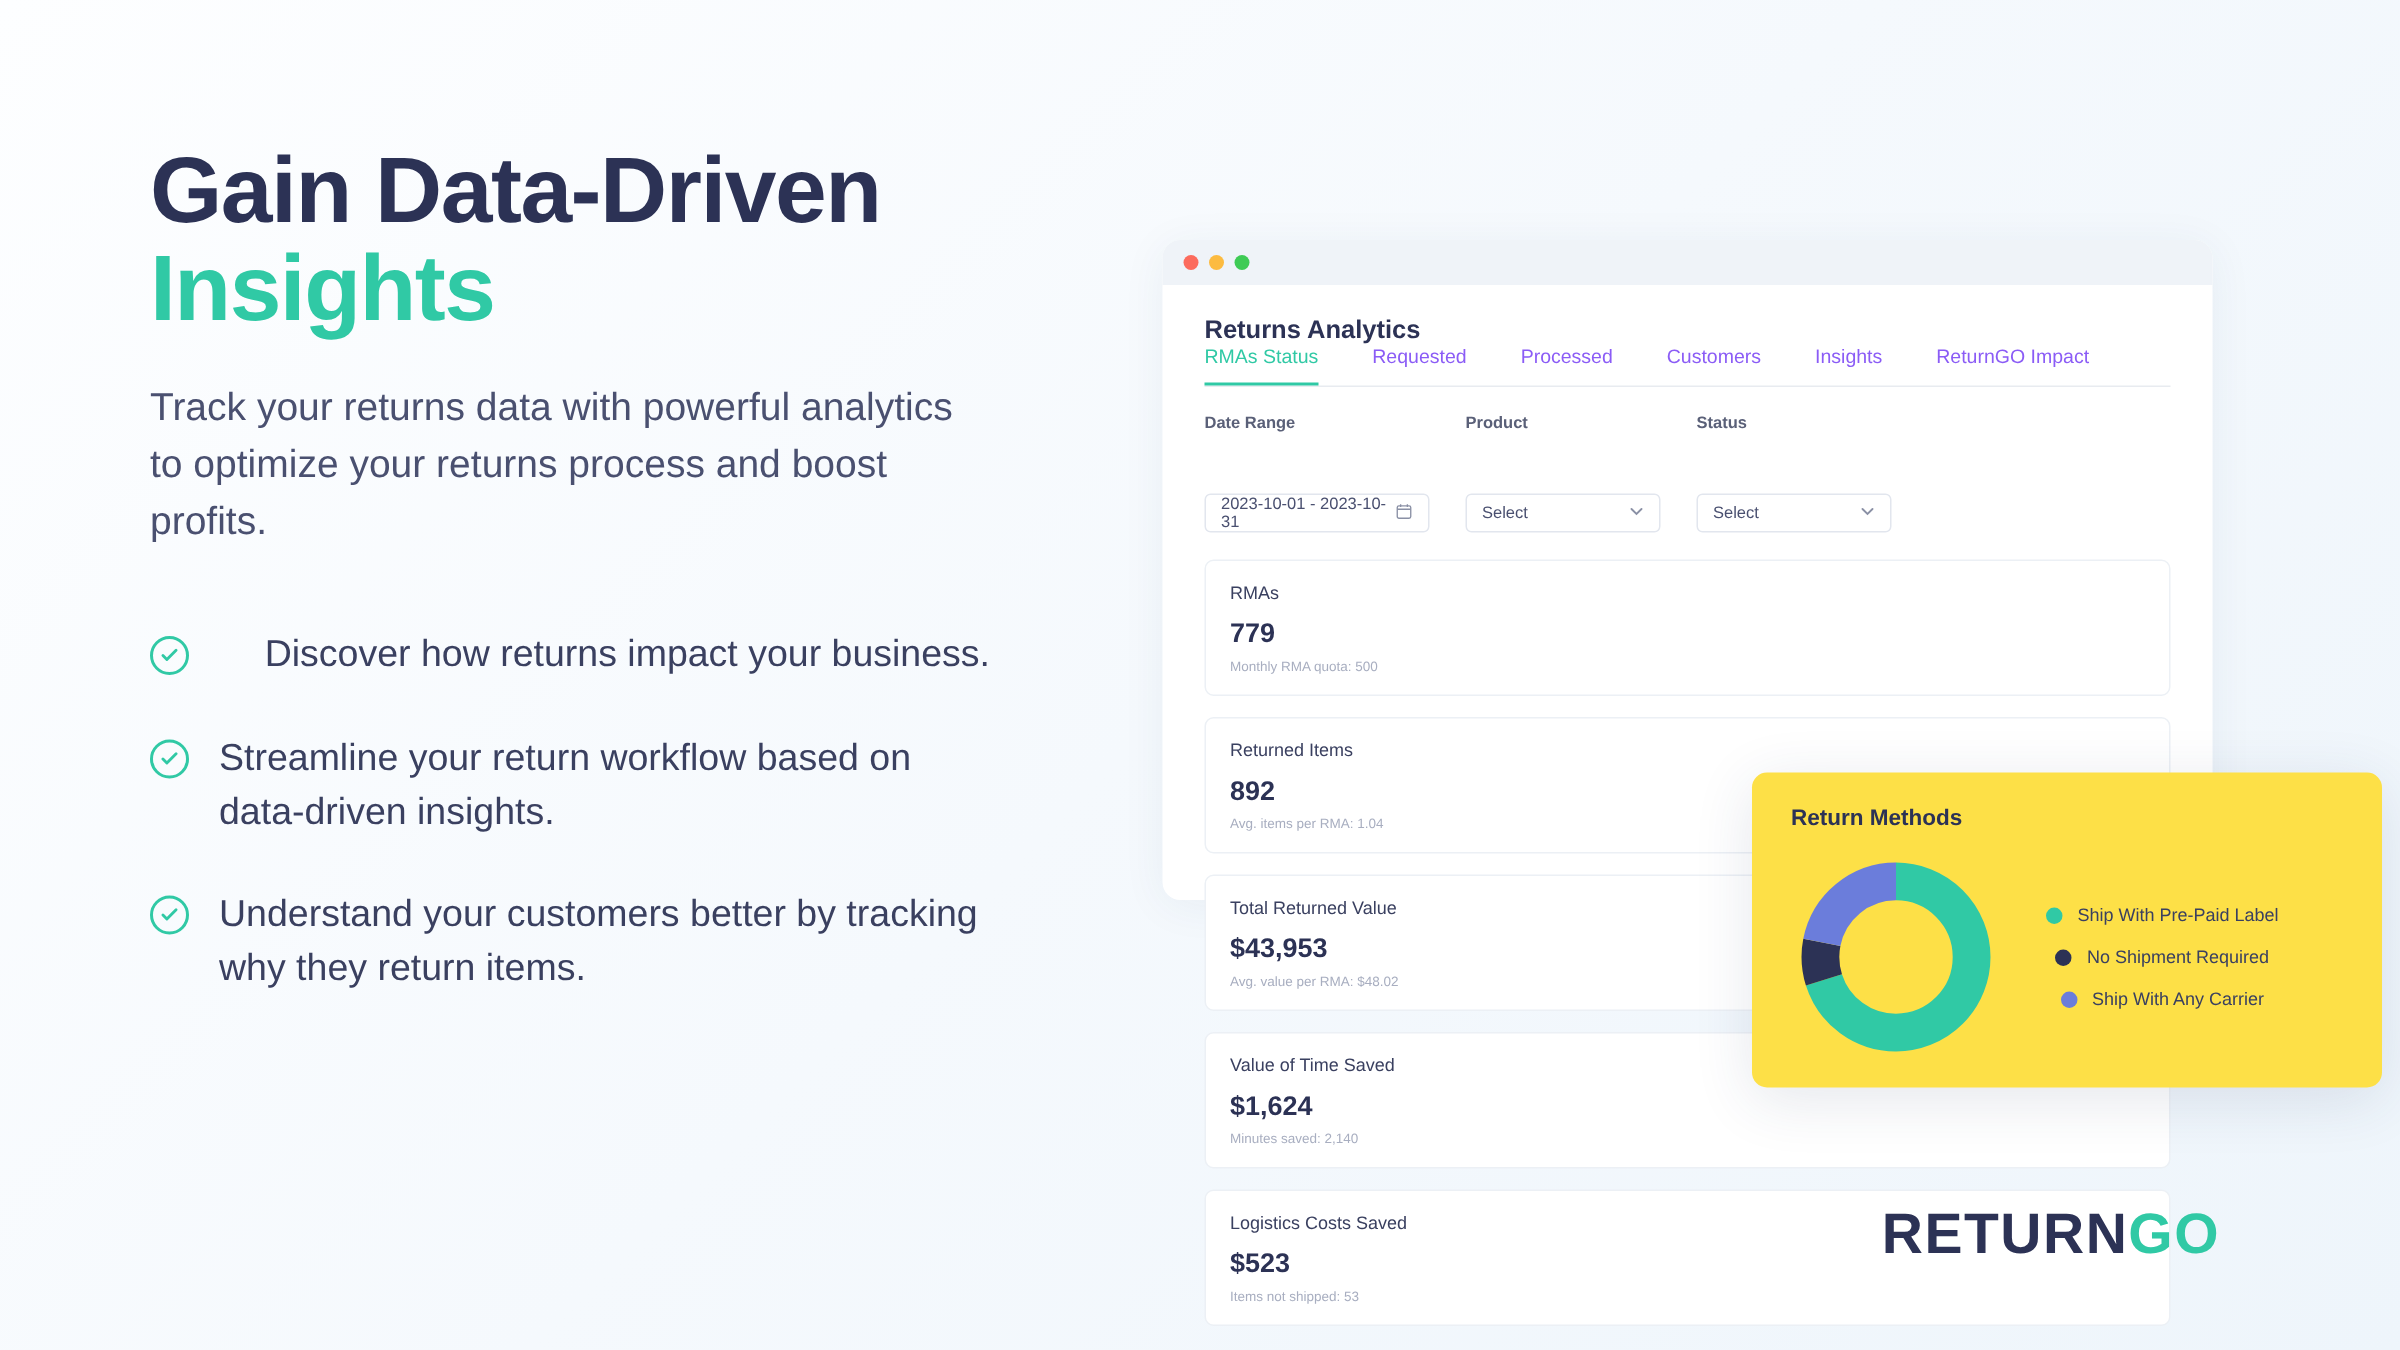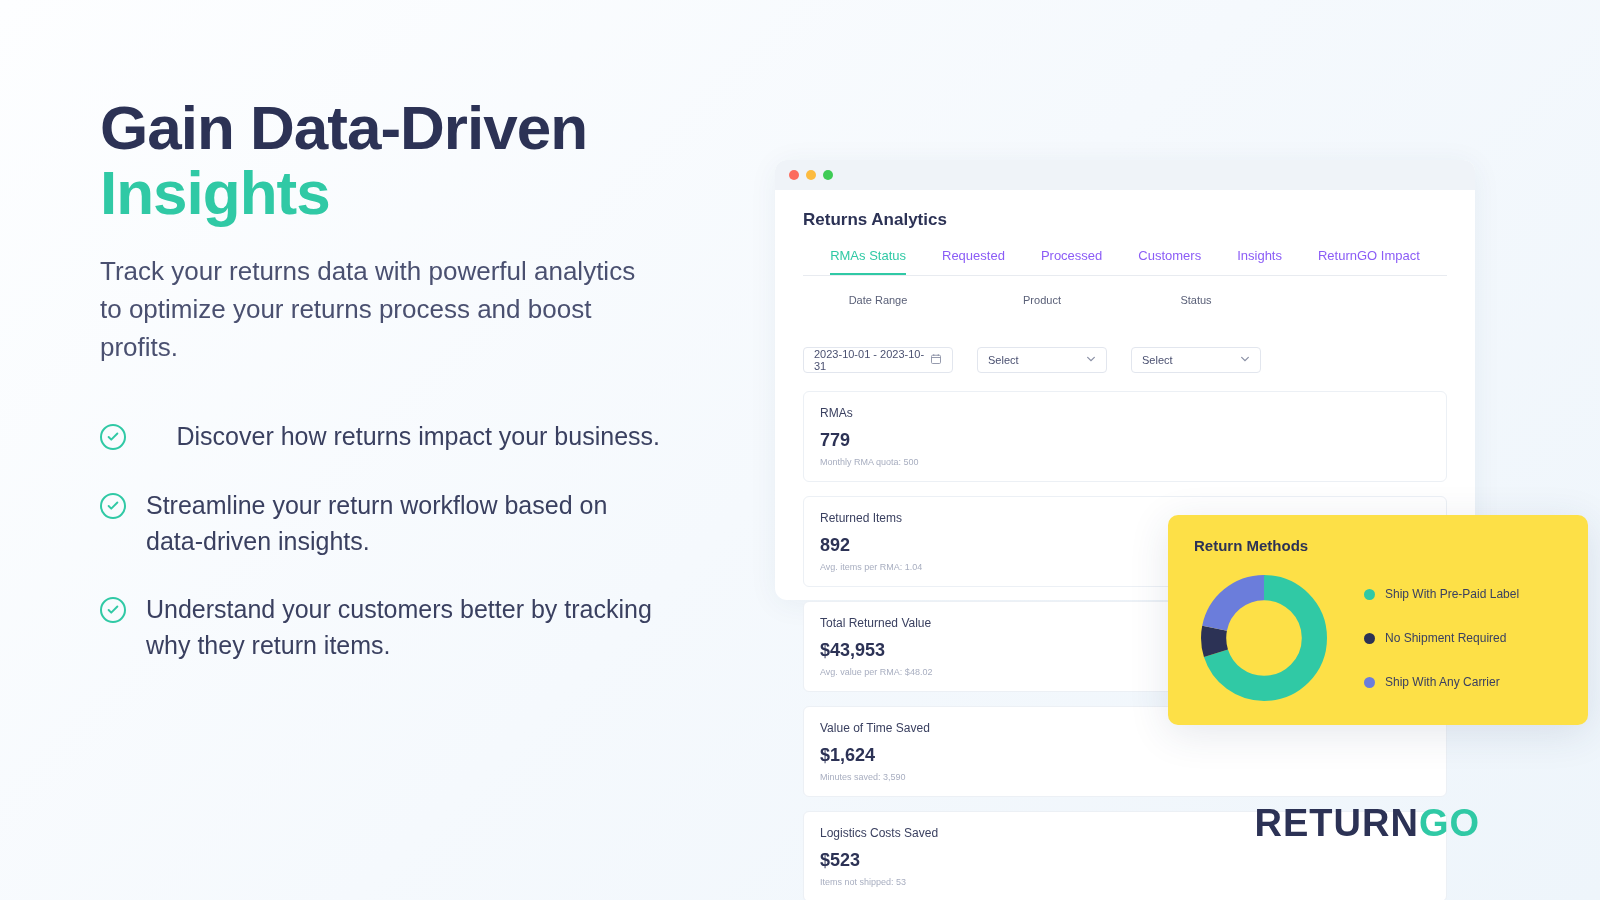--- a/index.html
+++ b/index.html
@@ -14,39 +14,39 @@
 .check-icon svg{width:14px;height:14px;}
 .bullet-text{font-size:25px;line-height:1.45;color:#3a4060;}
 .app-window{position:absolute;left:775px;top:160px;width:700px;height:440px;background:#fff;border-radius:12px;box-shadow:0 4px 30px rgba(40,60,100,0.06);}
 .window-chrome{height:30px;background:#eff3f8;border-radius:12px 12px 0 0;display:flex;align-items:center;padding:0 14px;gap:7px;}
 .dot{width:10px;height:10px;border-radius:50%;}
 .dot-r{background:#fc6b5d;}
 .dot-y{background:#fcbb40;}
 .dot-g{background:#3ecb55;}
 .app-body{padding:20px 28px;}
 .app-title{font-size:17px;font-weight:700;color:#2c3255;}
-.tabs{display:flex;gap:36px;margin-top:18px;border-bottom:1px solid #e8ebf0;justify-content:center;}
+.tabs{display:flex;gap:36px;border-bottom:1px solid #e8ebf0;}
 .tab{font-size:13px;color:#8b5cf6;padding-bottom:10px;cursor:pointer;}
 .tab.active{color:#30c9a5;border-bottom:2px solid #30c9a5;font-weight:500;}
 .filters{display:flex;gap:24px;margin-top:18px;}
 .filter{display:flex;flex-direction:column;gap:6px;}
-.filter-label{font-size:11px;color:#5a6078;font-weight:400;text-align:center;}
+.filter-label{font-size:11px;color:#5a6078;font-weight:700;}
 .filter-input{border:1px solid #e2e6ee;border-radius:4px;padding:6px 10px;font-size:11px;color:#4a5070;display:flex;align-items:center;justify-content:space-between;background:#fff;height:26px;margin-top:35px;}
 .date-input{width:150px;}
 .select-input{width:130px;}
 .metrics-grid{display:grid;grid-template-columns:repeat(1,1fr);gap:14px;margin-top:18px;}
 .metric-card{border:1px solid #ecf0f5;border-radius:6px;padding:14px 16px;background:#fff;}
 .metric-label{font-size:12px;color:#3a4060;font-weight:500;}
 .metric-value{font-size:18px;font-weight:700;color:#2c3255;margin-top:10px;}
 .metric-sub{font-size:9px;color:#a8aec0;margin-top:6px;}
 .donut-card{position:absolute;left:1168px;top:515px;width:420px;height:210px;background:#fde047;border-radius:10px;box-shadow:0 8px 40px rgba(40,60,100,0.12);padding:22px 26px;}
 .donut-title{font-size:15px;font-weight:700;color:#2c3255;}
 .donut-body{display:flex;align-items:center;gap:30px;margin-top:14px;}
 .donut-svg{width:140px;height:140px;}
-.legend{display:flex;flex-direction:column;gap:30px;}
+.legend{display:flex;flex-direction:column;gap:14px;align-items:center;}
 .legend-row{display:flex;align-items:center;gap:10px;}
 .legend-dot{width:11px;height:11px;border-radius:50%;}
 .legend-text{font-size:12px;color:#3a4060;}
 .brand{position:absolute;right:120px;bottom:55px;font-size:38px;font-weight:800;color:#2c3255;letter-spacing:1px;}
 .brand-accent{color:#30c9a5;}
 </style>
 </head>
 <body>
 
 <div class="left-content">
@@ -143,21 +143,21 @@
         <div class="metric-sub">Avg. items per RMA: 1.04</div>
       </div>
       <div class="metric-card">
         <div class="metric-label">Total Returned Value</div>
         <div class="metric-value">$43,953</div>
         <div class="metric-sub">Avg. value per RMA: $48.02</div>
       </div>
       <div class="metric-card">
         <div class="metric-label">Value of Time Saved</div>
         <div class="metric-value">$1,624</div>
-        <div class="metric-sub">Minutes saved: 3,590</div>
+        <div class="metric-sub">Minutes saved: 2,140</div>
       </div>
       <div class="metric-card">
         <div class="metric-label">Logistics Costs Saved</div>
         <div class="metric-value">$523</div>
         <div class="metric-sub">Items not shipped: 53</div>
       </div>
     </div>
   </div>
 </div>
 

